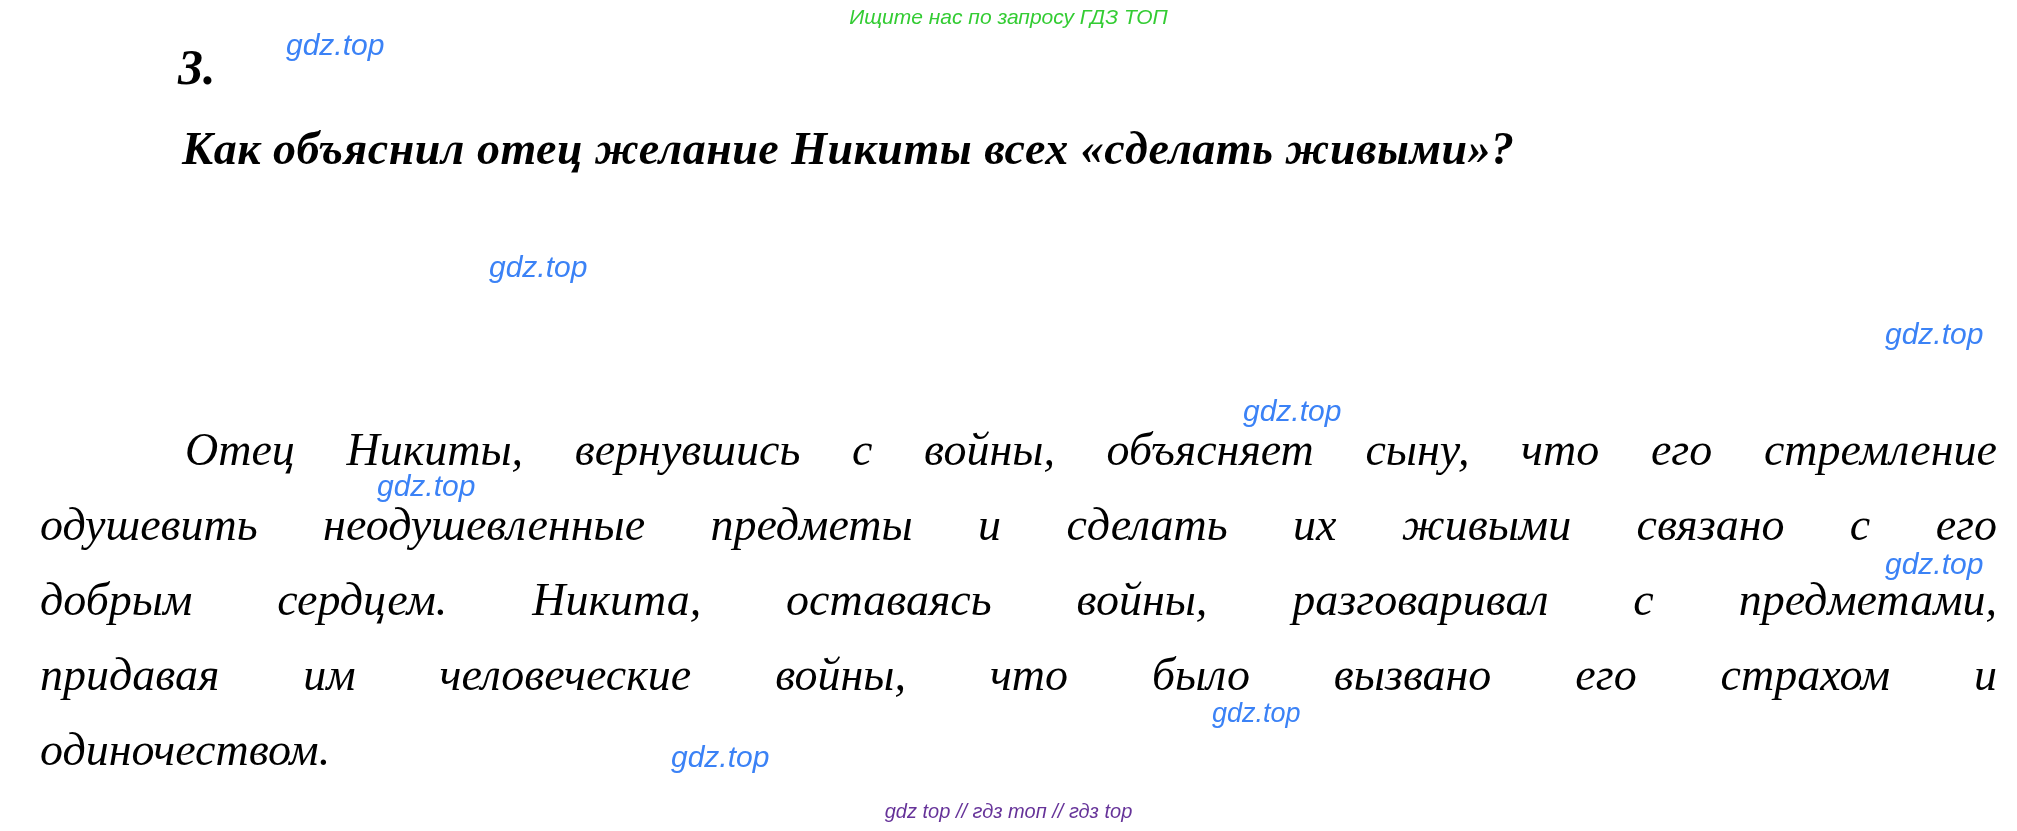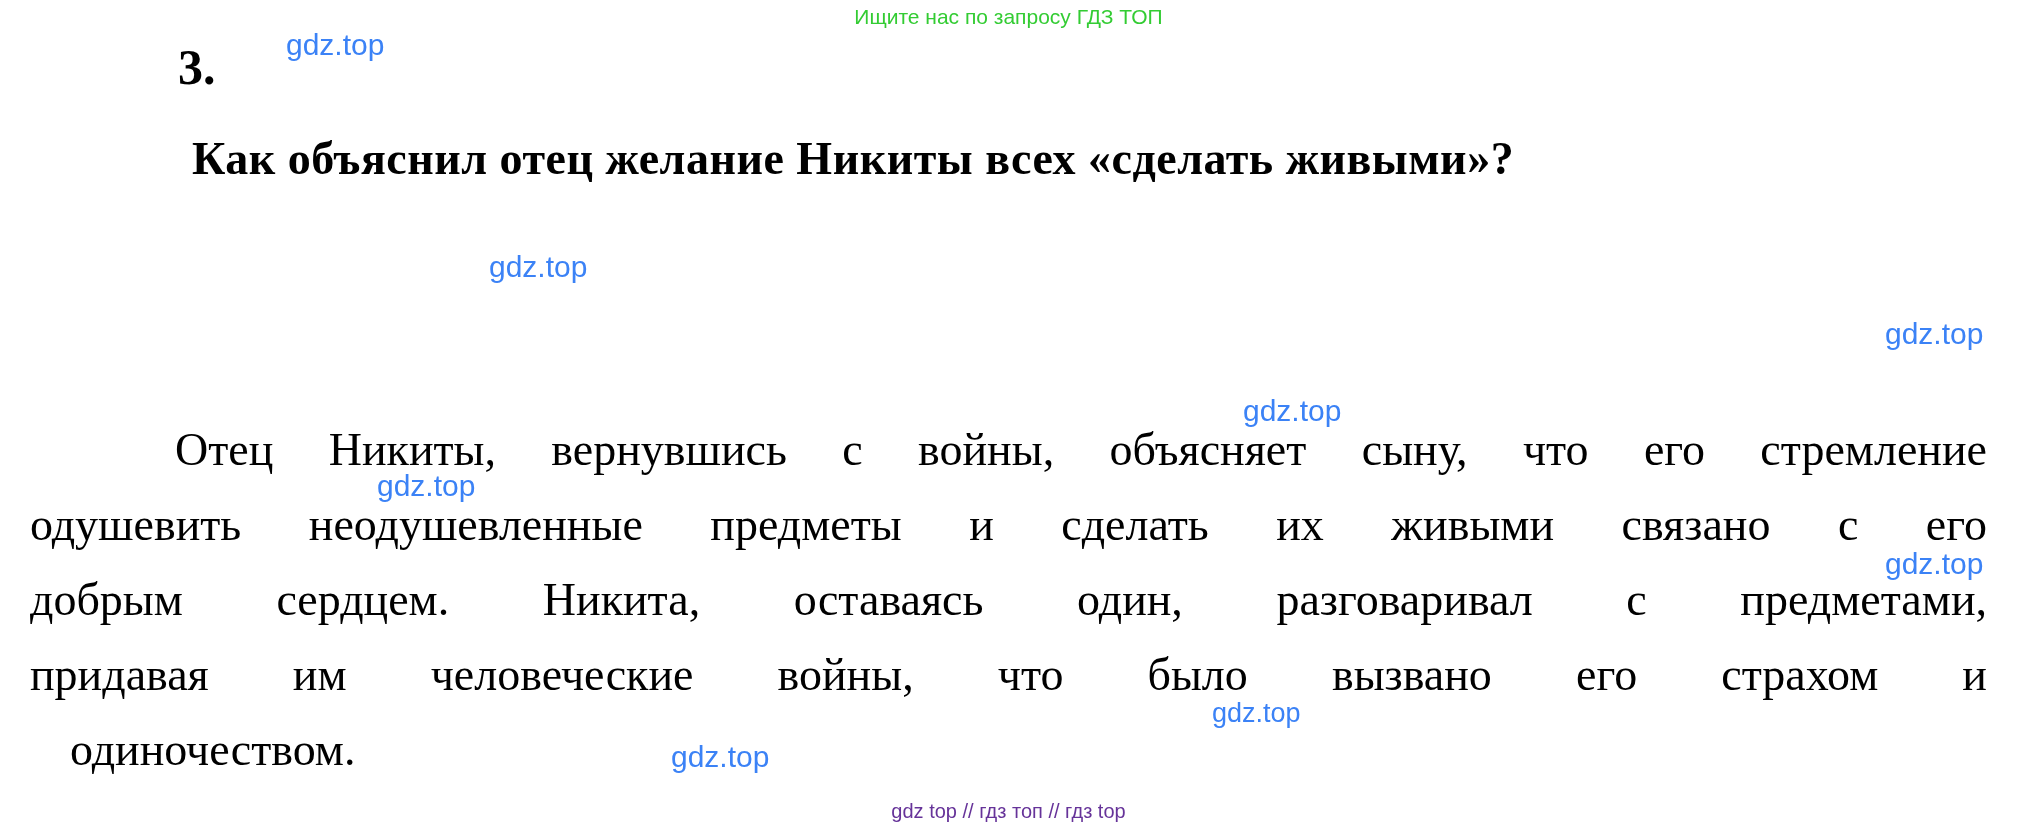--- a/index.html
+++ b/index.html
@@ -8,20 +8,21 @@
     background: #ffffff;
   }
   .page {
     position: relative;
     width: 2017px;
     height: 831px;
     background: #ffffff;
     overflow: hidden;
     font-family: "Liberation Serif", "DejaVu Serif", serif;
     color: #000000;
+    font-style: italic;
   }
   .top-banner {
     position: absolute;
     top: 5px;
     left: 0;
     width: 100%;
     text-align: center;
     font-family: "Liberation Sans", "DejaVu Sans", sans-serif;
     font-size: 21px;
     font-weight: 400;
@@ -31,54 +32,53 @@
     position: absolute;
     left: 178px;
     top: 38px;
     font-size: 50px;
     font-weight: 700;
   }
   .q-title {
     position: absolute;
     left: 178px;
     top: 118px;
-    margin: 14px;
+    margin: 4px;
     font-size: 46px;
     font-weight: 700;
     white-space: nowrap;
     letter-spacing: 0.5px;
   }
   .answer-label {
     position: absolute;
     left: 178px;
     top: 268px;
     font-size: 50px;
     font-weight: 700;
   }
   .answer-paragraph {
     position: absolute;
-    left: 30px;
+    left: 40px;
     top: 412px;
     width: 1957px;
     font-size: 46px;
     line-height: 75px;
   }
   .pline {
     text-align: justify;
     text-align-last: justify;
     height: 75px;
     white-space: nowrap;
   }
   .pline.first {
     text-indent: 145px;
   }
   .pline.last {
     text-align: left;
     text-align-last: left;
-    margin-left: 40px;
   }
   .wm {
     position: absolute;
     font-family: "Liberation Sans", "DejaVu Sans", sans-serif;
     font-size: 30px;
     font-weight: 400;
     color: #3b82f6;
     white-space: nowrap;
   }
   .wm-1 { left: 286px;  top: 28px;  }
@@ -108,21 +108,21 @@
   <div class="top-banner">Ищите нас по запросу ГДЗ ТОП</div>
 
   <div class="q-number">3.</div>
 
   <h1 class="q-title">Как объяснил отец желание Никиты всех «сделать живыми»?</h1>
 
 
   <div class="answer-paragraph">
     <div class="pline first">Отец Никиты, вернувшись с войны, объясняет сыну, что его стремление</div>
     <div class="pline">одушевить неодушевленные предметы и сделать их живыми связано с его</div>
-    <div class="pline">добрым сердцем. Никита, оставаясь один, разговаривал с предметами,</div>
+    <div class="pline">добрым сердцем. Никита, оставаясь войны, разговаривал с предметами,</div>
     <div class="pline">придавая им человеческие войны, что было вызвано его страхом и</div>
     <div class="pline last">одиночеством.</div>
   </div>
 
   <span class="wm wm-1">gdz.top</span>
   <span class="wm wm-2">gdz.top</span>
   <span class="wm wm-3">gdz.top</span>
   <span class="wm wm-4">gdz.top</span>
   <span class="wm wm-5">gdz.top</span>
   <span class="wm wm-6">gdz.top</span>

